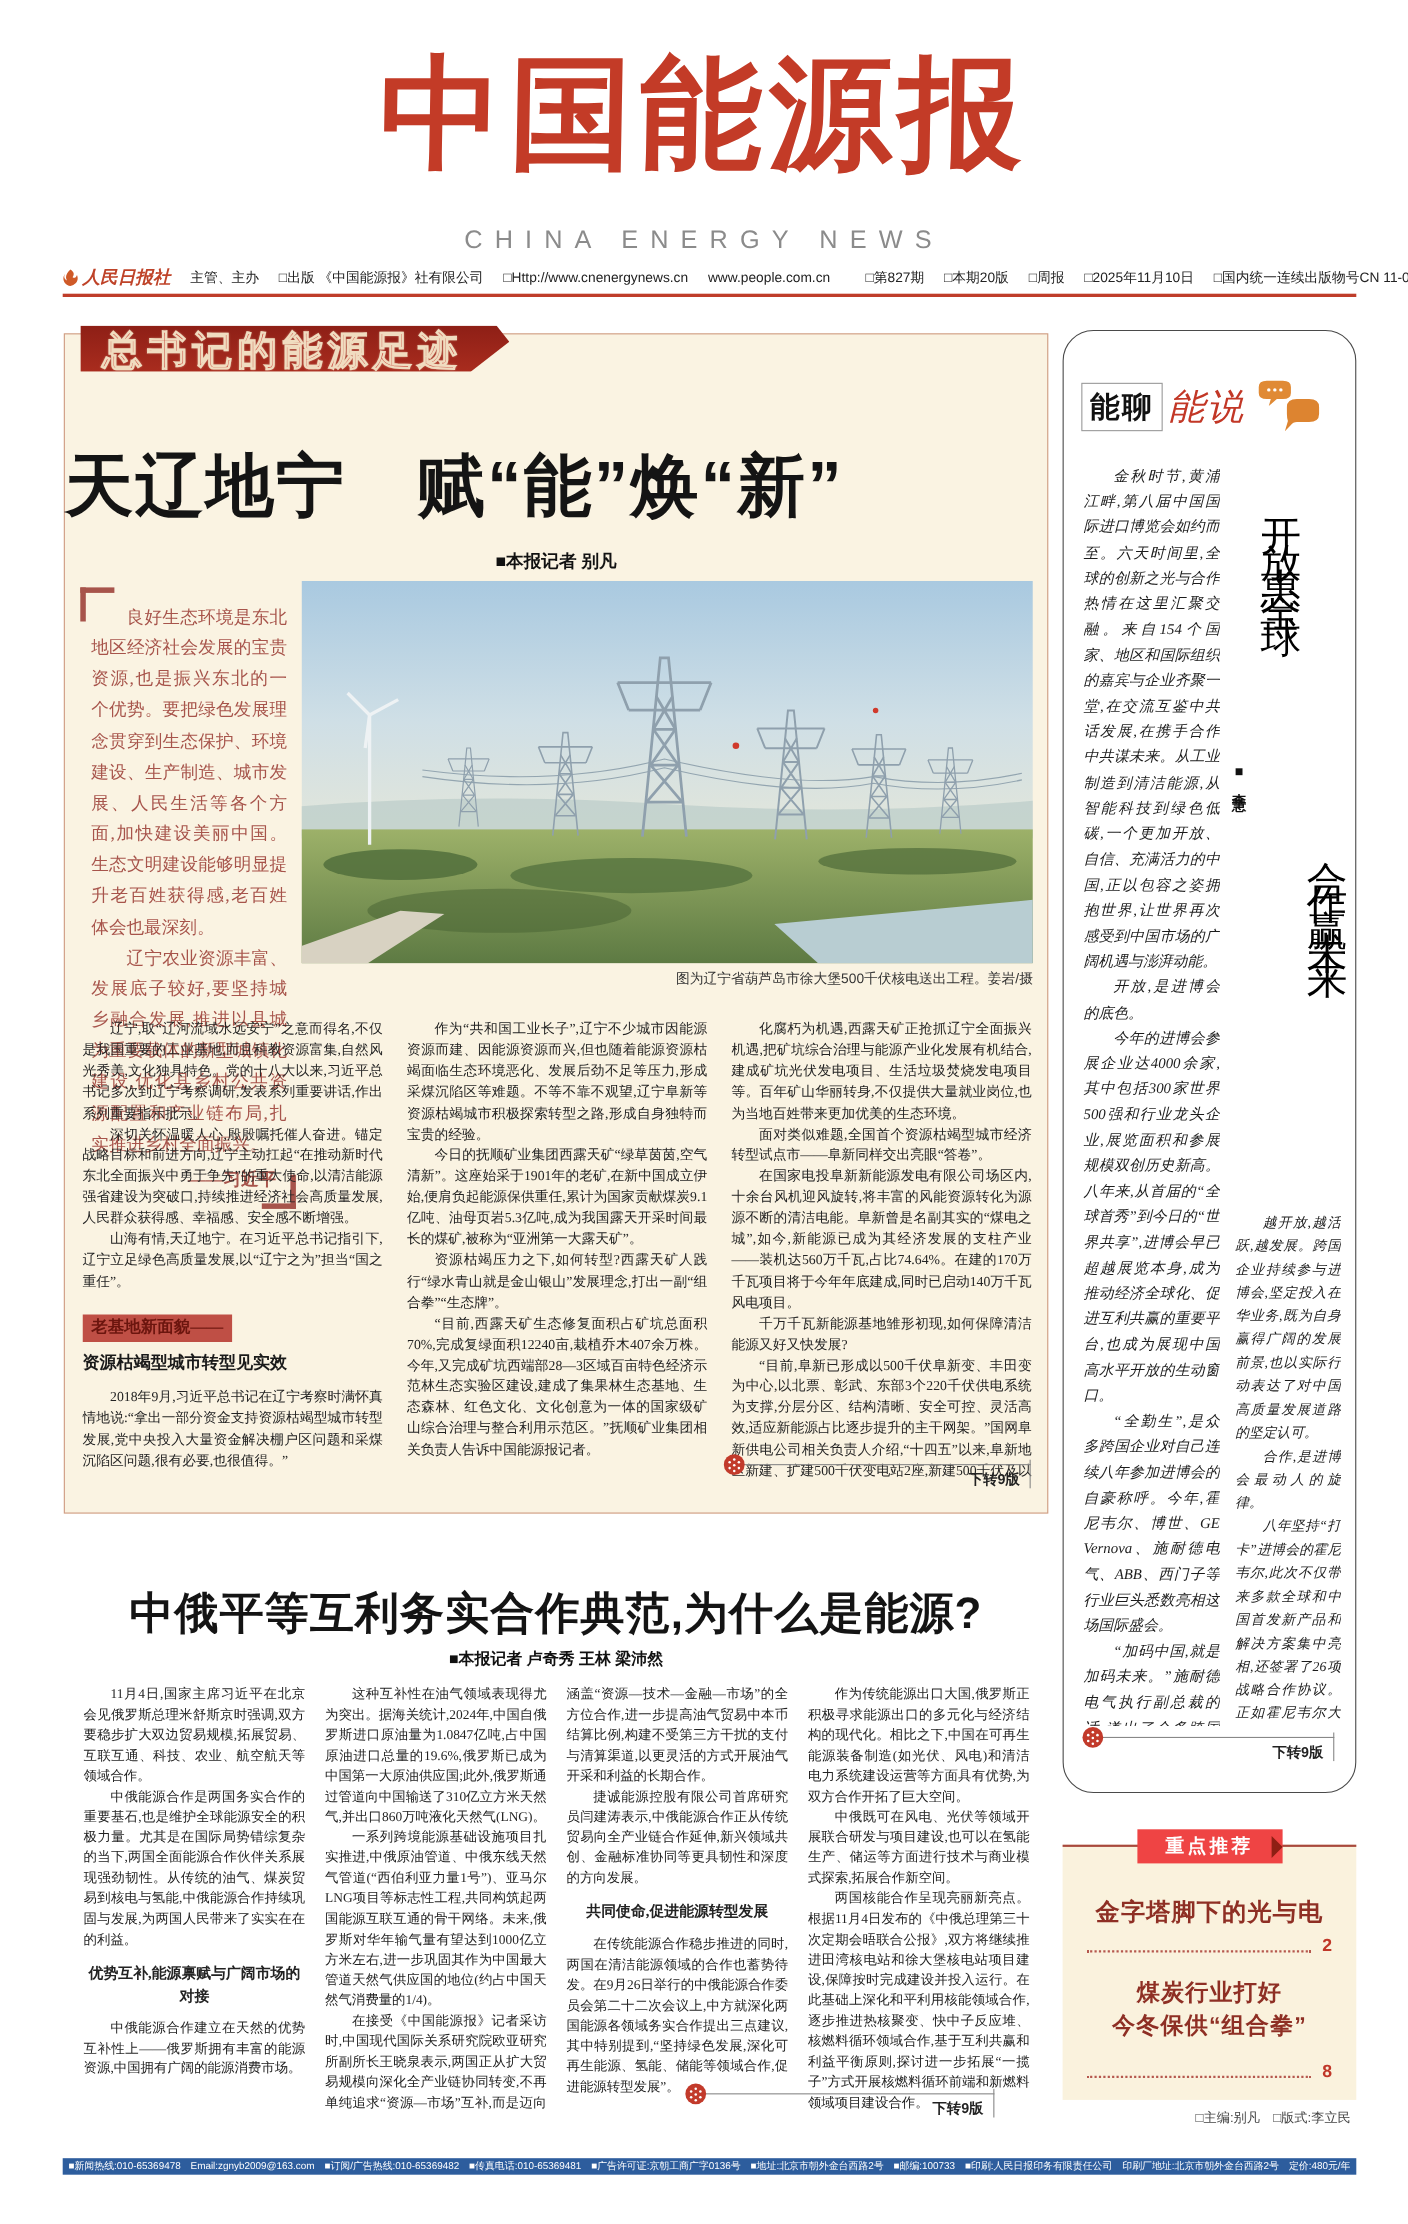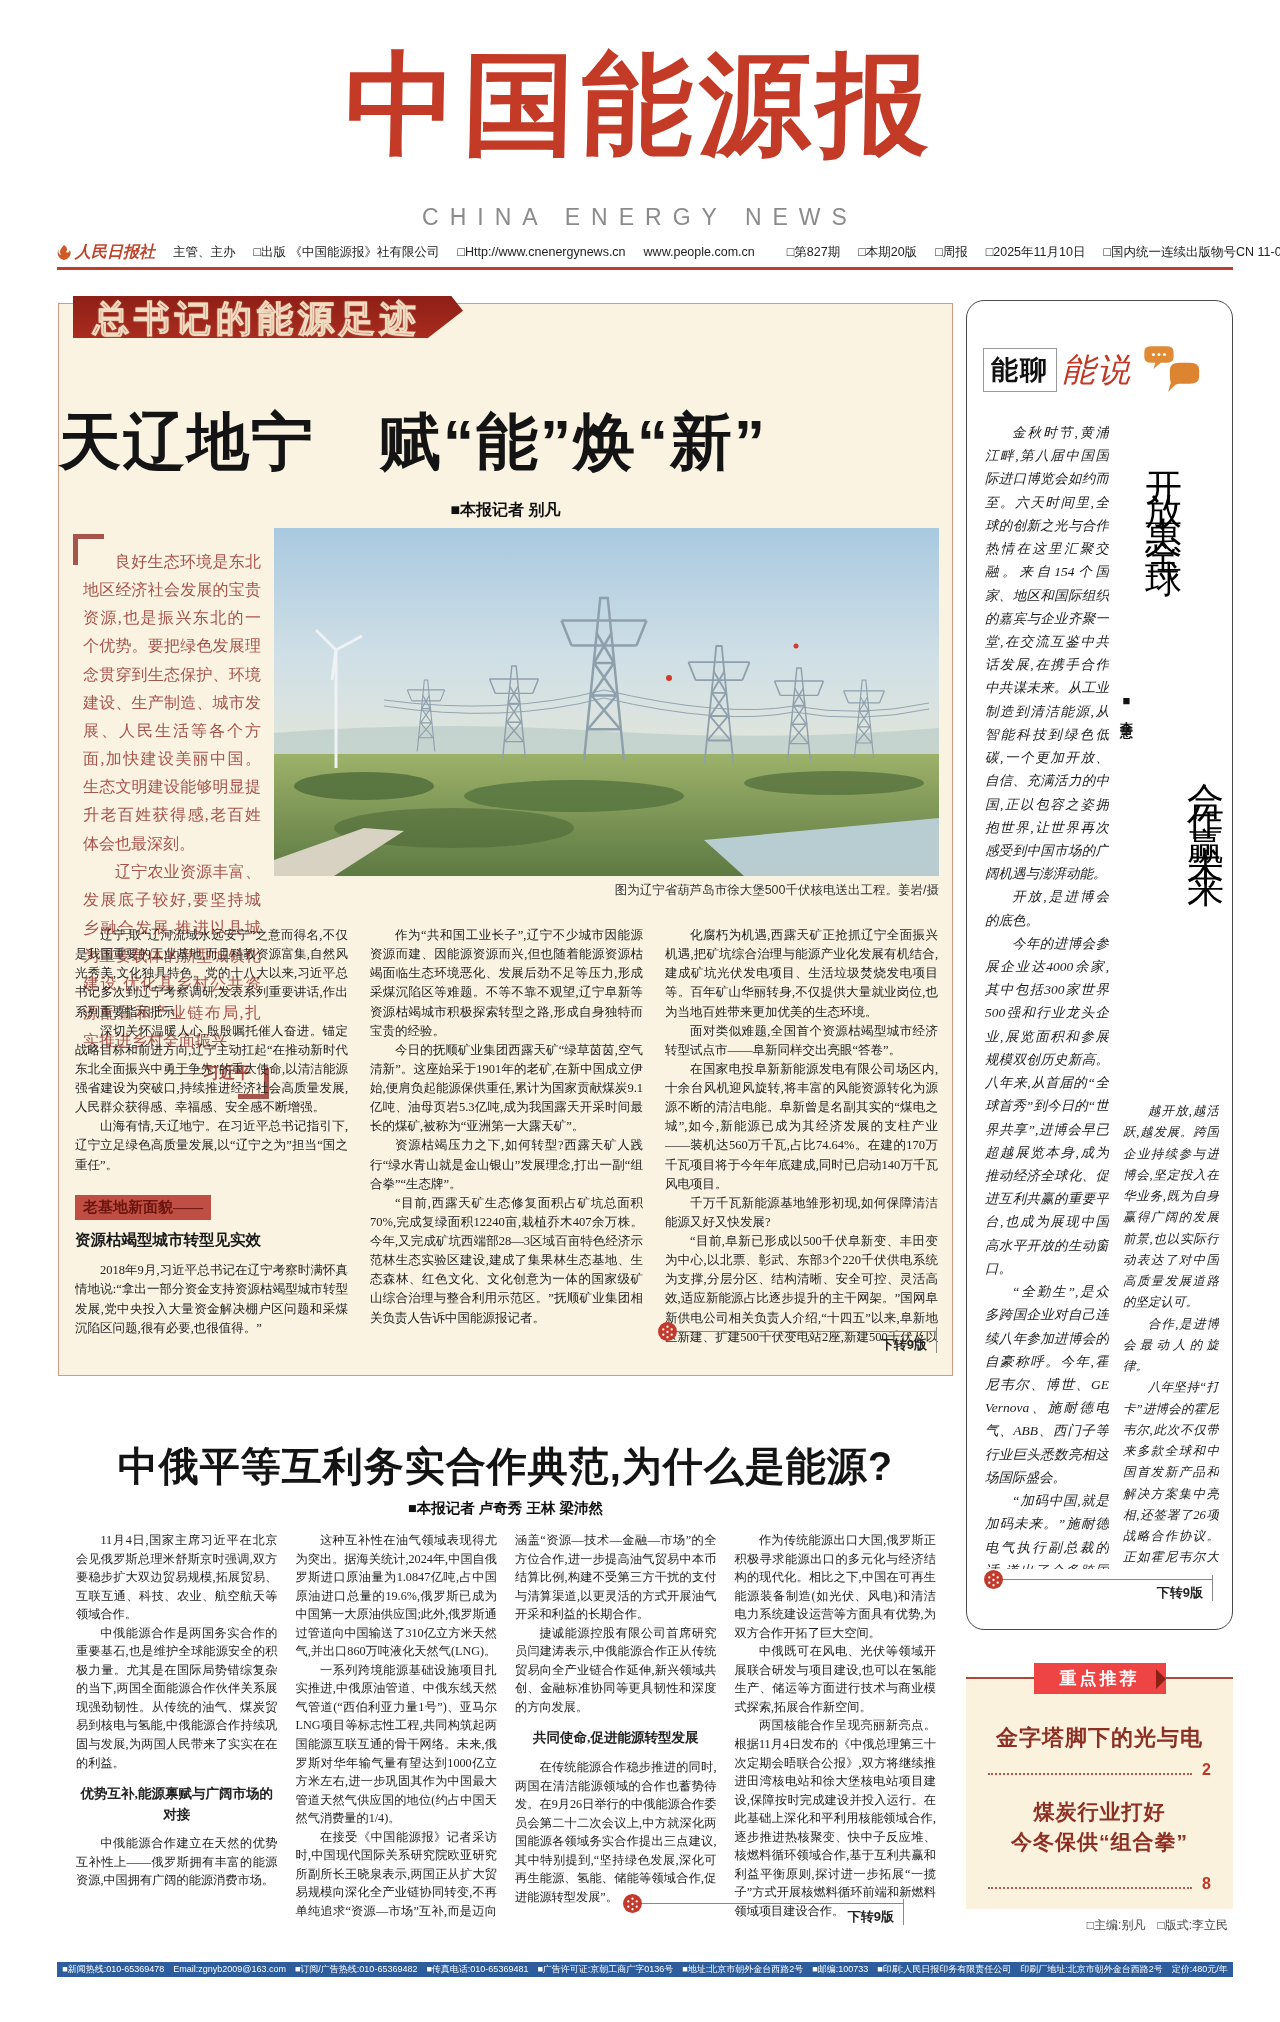--- a/index.html
+++ b/index.html
@@ -73,21 +73,21 @@
     font-size:14.5px; font-weight:700; color:#111; }
   .a2-body { position:absolute; left:18px; top:106px; width:860px; height:392px; overflow:hidden;
     column-count:4; column-gap:18px; font-family:"Liberation Serif", serif;
     font-size:12.2px; line-height:1.52; color:#232323; text-align:justify; }
   .a2-body p { text-indent:2em; }
   .a2-sub { text-align:center; font-weight:700; font-size:13.5px; margin:12px 0 9px; text-indent:0; }
   .jump-a2 { left:566px; top:478px; width:280px; }
 
   
   .sidebar { position:absolute; left:966px; top:300px; width:267px; height:1330px;
-    background:#fff; border:1.5px solid #4a4a4a; border-radius:18px; }
+    background:#fff; border:1.5px solid #4a4a4a; border-radius:28px; }
   .sb-label { position:absolute; left:16px; top:44px; display:flex; align-items:center; gap:5px; }
   .sb-label-black { font-family:"Liberation Serif", serif; font-weight:700; font-size:27px;
     color:#111; border:1px solid #999; padding:3px 7px; letter-spacing:2px; }
   .sb-label-red { font-family:"DejaVu Serif", serif; font-weight:400; font-style:italic;
     font-size:33px; color:#c23726; letter-spacing:2px; }
   .sb-left { position:absolute; left:18px; top:120px; width:124px; height:1148px; overflow:hidden;
     font-family:"Liberation Serif", serif; font-style:italic; font-size:13.5px; line-height:1.72;
     color:#1c1c1c; text-align:justify; }
   .sb-left p, .sb-right p { text-indent:2em; }
   .sb-right { position:absolute; left:156px; top:800px; width:96px; height:468px; overflow:hidden;

